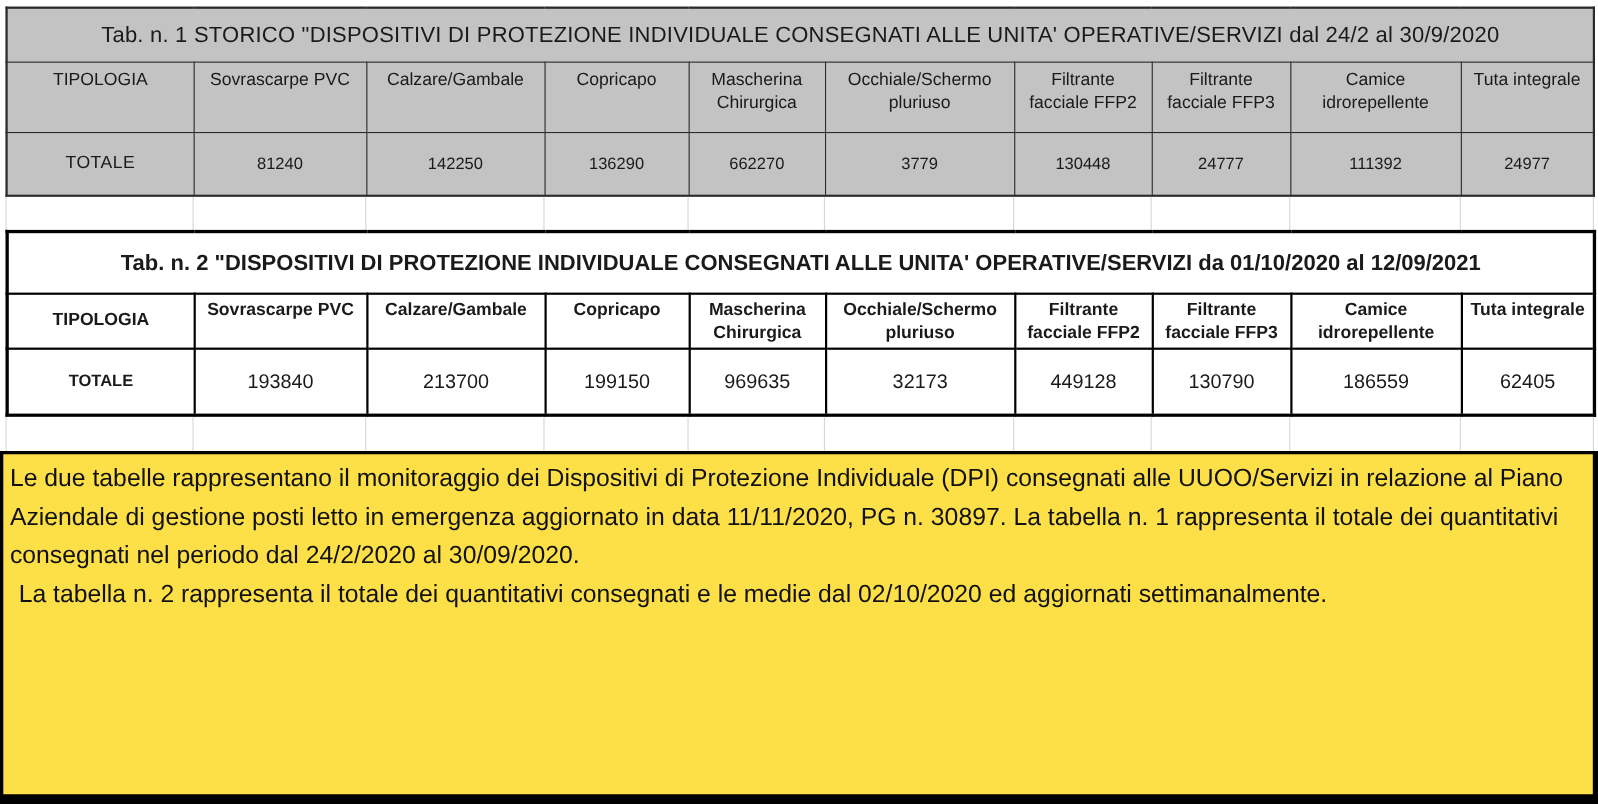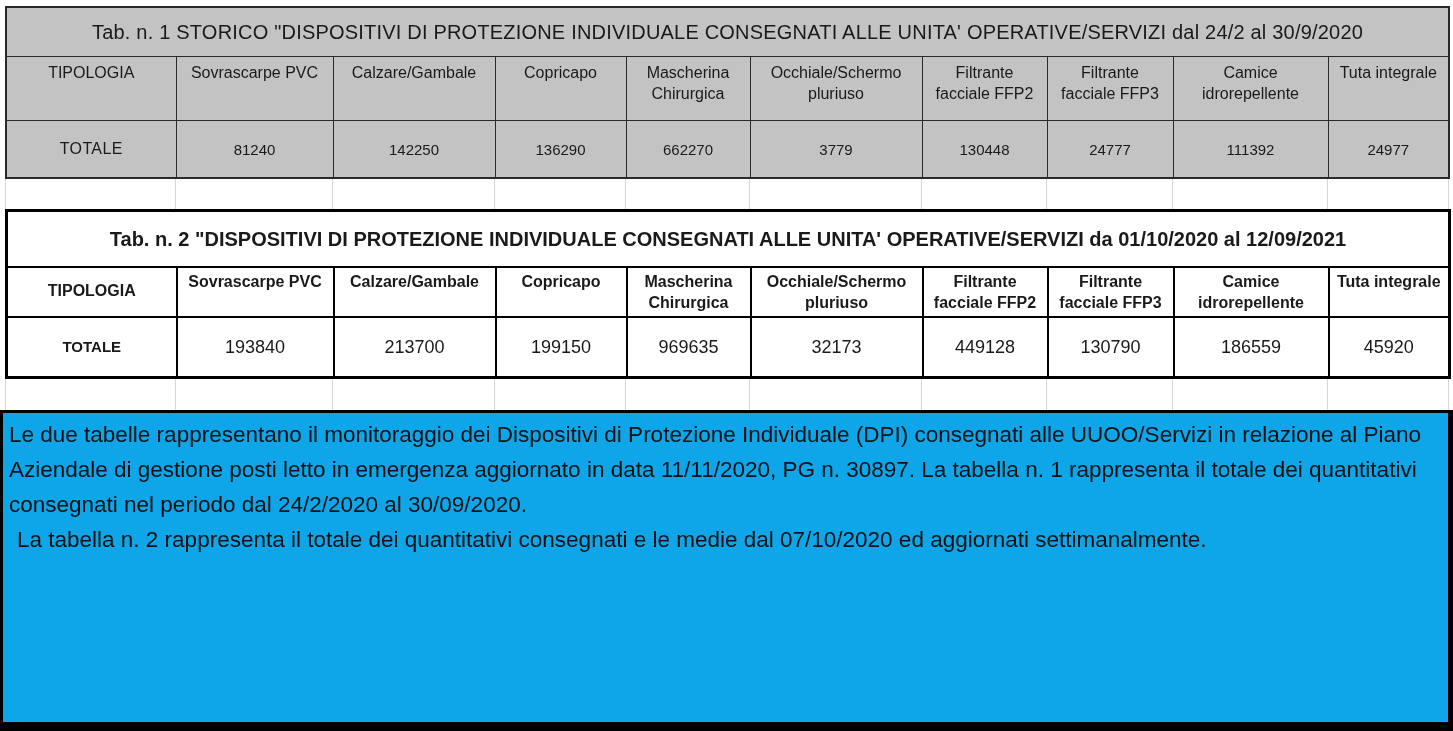--- a/index.html
+++ b/index.html
@@ -48,21 +48,21 @@
   .t2 .hdr td.vmid{vertical-align:middle;padding-top:0;}
   .t2 .datarow td{height:56px;font-size:18px;vertical-align:middle;}
   .t2 .datarow td.rowlabel{font-size:15px;font-weight:bold;white-space:pre-line;line-height:1.35;}
   .t2 .media-row td{height:60px;}
 
   
   .footer-box{
     flex:1 1 auto;margin-top:0;
     border-left:3px solid #000;border-right:5px solid #000;
     border-top:3px solid #000;border-bottom:9px solid #000;
-    box-sizing:border-box;background:#0ea5e9;
+    box-sizing:border-box;background:#fde047;
     padding:4px 2px 0 6px;
   }
   .footer-box p{margin:0;font-size:22.5px;line-height:35px;color:#111;}
   .footer-box p.p2{padding-left:8px;}
 </style>
 </head>
 <body>
 
 <div class="sheet">
 
@@ -181,21 +181,21 @@
     <tr class="datarow">
       <td class="rowlabel">TOTALE</td>
       <td>193840</td>
       <td>213700</td>
       <td>199150</td>
       <td>969635</td>
       <td>32173</td>
       <td>449128</td>
       <td>130790</td>
       <td>186559</td>
-      <td>45920</td>
+      <td>62405</td>
     </tr>
   </tbody>
     </table>
 
   <table class="strip s2">
     <colgroup>
       <col style="width:170px">
         <col style="width:157px">
         <col style="width:162px">
         <col style="width:131px">
@@ -217,16 +217,16 @@
       <td></td>
           <td></td>
           <td></td>
       <td></td>
     </tr>
   </tbody>
     </table>
 
   <div class="footer-box">
     <p>Le due tabelle rappresentano il monitoraggio dei Dispositivi di Protezione Individuale (DPI) consegnati alle UUOO/Servizi in relazione al Piano Aziendale di gestione posti letto in emergenza aggiornato in data 11/11/2020, PG n. 30897. La tabella n. 1 rappresenta il totale dei quantitativi consegnati nel periodo dal 24/2/2020 al 30/09/2020.</p>
-    <p class="p2">La tabella n. 2 rappresenta il totale dei quantitativi consegnati e le medie dal 07/10/2020 ed aggiornati settimanalmente.</p>
+    <p class="p2">La tabella n. 2 rappresenta il totale dei quantitativi consegnati e le medie dal 02/10/2020 ed aggiornati settimanalmente.</p>
   </div>
 
 </div>
 
 </body></html>

